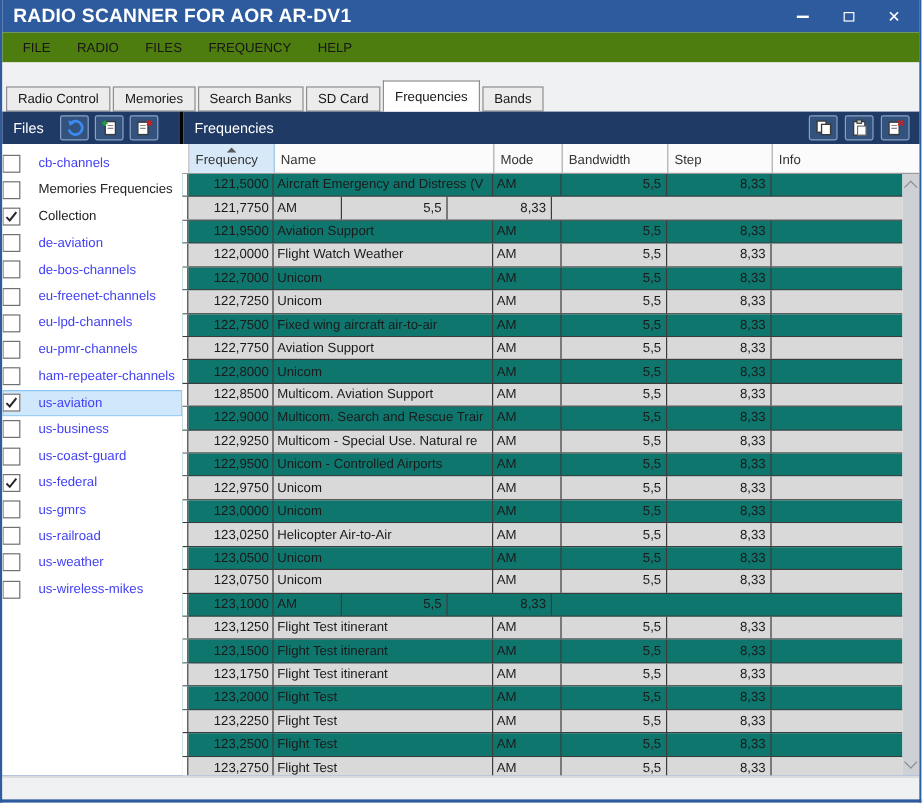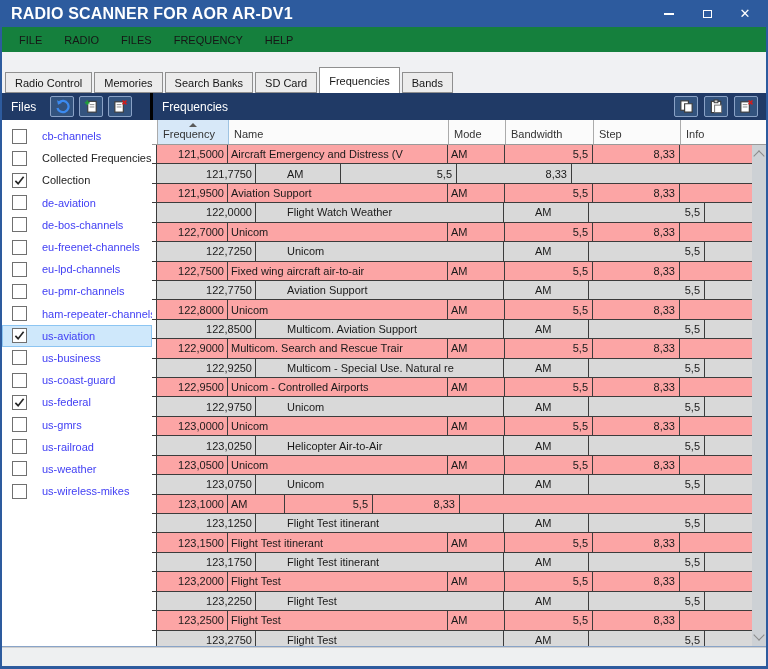--- a/index.html
+++ b/index.html
@@ -9,65 +9,65 @@
           border-right:2px solid #2d5b9e;border-bottom:3px solid #2d5b9e;display:flex;flex-direction:column;}
   
   .titlebar{height:27px;background:#2d5b9e;display:flex;align-items:center;flex:none;}
   .title-text{color:#fff;font-size:16px;font-weight:600;padding-left:9px;letter-spacing:.2px;}
   .win-controls{margin-left:auto;display:flex;align-items:center;gap:24px;padding-right:14px;}
   .wc{width:14px;height:14px;display:flex;align-items:center;justify-content:center;cursor:pointer;}
   .min-glyph{width:10px;height:2px;background:#fff;}
   .max-glyph{width:9px;height:8px;border:1.5px solid #fff;box-sizing:border-box;}
   .close-glyph{color:#fff;font-size:13px;line-height:1;}
   
-  .menubar{height:25px;background:#15803d;display:flex;align-items:center;padding-left:6px;flex:none;}
+  .menubar{height:25px;background:#4d7c0f;display:flex;align-items:center;padding-left:6px;flex:none;}
   .menu-item{font-size:11px;color:#161616;padding:0 11px;cursor:default;}
   
   .tabstrip{height:41px;background:#f0f1f3;display:flex;align-items:flex-end;padding-left:3px;flex:none;}
   .tab{font-size:11px;color:#161616;background:#ececec;border:1px solid #8f8f8f;border-bottom:1px solid #8f8f8f;
        height:21px;box-sizing:border-box;display:flex;align-items:center;padding:0 9px;margin-right:2px;cursor:pointer;}
   .tab.active{background:#fff;height:26px;border-bottom:none;z-index:2;}
   
   .panel-headers{height:27px;display:flex;flex:none;}
   .ph-left{width:148px;background:#203a66;display:flex;align-items:center;flex:none;}
   .ph-divider{width:3px;background:#000;flex:none;}
   .ph-right{flex:1;background:#203a66;display:flex;align-items:center;}
   .ph-title{color:#fff;font-size:12px;padding-left:9px;}
   .ph-tools{display:flex;gap:5px;margin-left:14px;}
   .ph-tools-right{display:flex;gap:6px;margin-left:auto;padding-right:8px;}
   .tool-btn{width:24px;height:21px;background:#33537e;border:1px solid #8aa2c6;border-radius:2px;
             display:flex;align-items:center;justify-content:center;cursor:pointer;box-sizing:border-box;}
   
   .main{flex:1;display:flex;min-height:0;border-bottom:1px solid #89a4c8;}
   .files-panel{width:150px;background:#fff;flex:none;overflow:hidden;padding-top:5px;}
-  .file-item{height:22.2px;display:flex;align-items:center;padding-left:10px;overflow:hidden;white-space:nowrap;}
+  .file-item{height:22.2px;display:flex;align-items:center;overflow:hidden;white-space:nowrap;}
   .file-item.selected{background:#cfe8fb;box-shadow:inset 0 0 0 1px #8cc5f2;}
   .checkbox{width:13px;height:13px;background:#fff;border:1px solid #707070;box-sizing:content-box;
             display:flex;align-items:center;justify-content:center;flex:none;cursor:pointer;}
   .file-label{margin-left:15px;font-size:11px;cursor:pointer;}
   .file-label.link{color:#4240f4;}
   .file-label.plain{color:#222;}
   
   .table-area{flex:1;display:flex;flex-direction:column;min-width:0;background:#fff;}
   .t-header{height:24px;display:flex;flex:none;background:#fbfbfb;border-bottom:1px solid #9a9a9a;font-size:11px;color:#333;}
   .hcell{box-sizing:border-box;border-right:1px solid #ababab;display:flex;align-items:flex-end;
          padding:0 0 4px 5px;position:relative;cursor:pointer;}
   .hcell.sorted{background:#d7e8f8;border-right:1px solid #9ec3e2;}
   .sort-arrow{position:absolute;top:3px;left:50%;margin-left:-4px;width:0;height:0;
               border-left:4px solid transparent;border-right:4px solid transparent;border-bottom:4px solid #5a5a5a;}
   .c-stub{width:5px;flex:none;background:#fff;}
   .c-freq{width:71px;flex:none;}
-  .c-name{width:220px;flex:none;}
+  .c-name{width:183px;flex:none;}
   .c-mode{width:57px;flex:none;}
   .c-bw{width:88px;flex:none;}
   .c-step{width:87px;flex:none;}
   .c-info{flex:1;min-width:0;border-right:none !important;}
   .t-body{flex:1;position:relative;padding-right:14px;overflow:hidden;}
-  .t-row{height:18.43px;display:flex;border-bottom:1px solid #3c3c3c;background:#fca5a5;font-size:11px;color:#1a1a1a;}
-  .t-row.alt{background:#d9d9d9;gap:28px;}
+  .t-row{height:18.43px;display:flex;border-bottom:1px solid #3c3c3c;background:#0f766e;font-size:11px;color:#1a1a1a;}
+  .t-row.alt{background:#d9d9d9;}
   .t-row .cell{box-sizing:border-box;border-right:1px solid #3c3c3c;display:flex;align-items:center;
                overflow:hidden;white-space:nowrap;}
   .t-row .c-stub{background:#fff;}
   .t-row .c-freq{justify-content:flex-end;padding-right:3px;}
   .t-row .c-name{padding-left:3px;}
   .t-row .c-mode{padding-left:3px;}
   .t-row .c-bw{justify-content:flex-end;padding-right:4px;}
   .t-row .c-step{justify-content:flex-end;padding-right:4px;}
   
   .scrollbar{position:absolute;top:0;right:0;bottom:0;width:14px;background:#cdd1d5;display:flex;
@@ -188,21 +188,21 @@
 
   <div class="main">
 
     <div class="files-panel" id="files-list">
         <div class="file-item">
           <span class="checkbox"></span>
           <span class="file-label link">cb-channels</span>
         </div>
         <div class="file-item">
           <span class="checkbox"></span>
-          <span class="file-label plain">Collected Frequencies</span>
+          <span class="file-label plain">Memories Frequencies</span>
         </div>
         <div class="file-item">
           <span class="checkbox">
             <svg width="11" height="11" viewBox="0 0 12 12">
               <polyline points="1.5,6.5 4.5,9.5 10.5,2" fill="none" stroke="#262626" stroke-width="1.8"></polyline>
             </svg>
           </span>
           <span class="file-label plain">Collection</span>
         </div>
         <div class="file-item">

